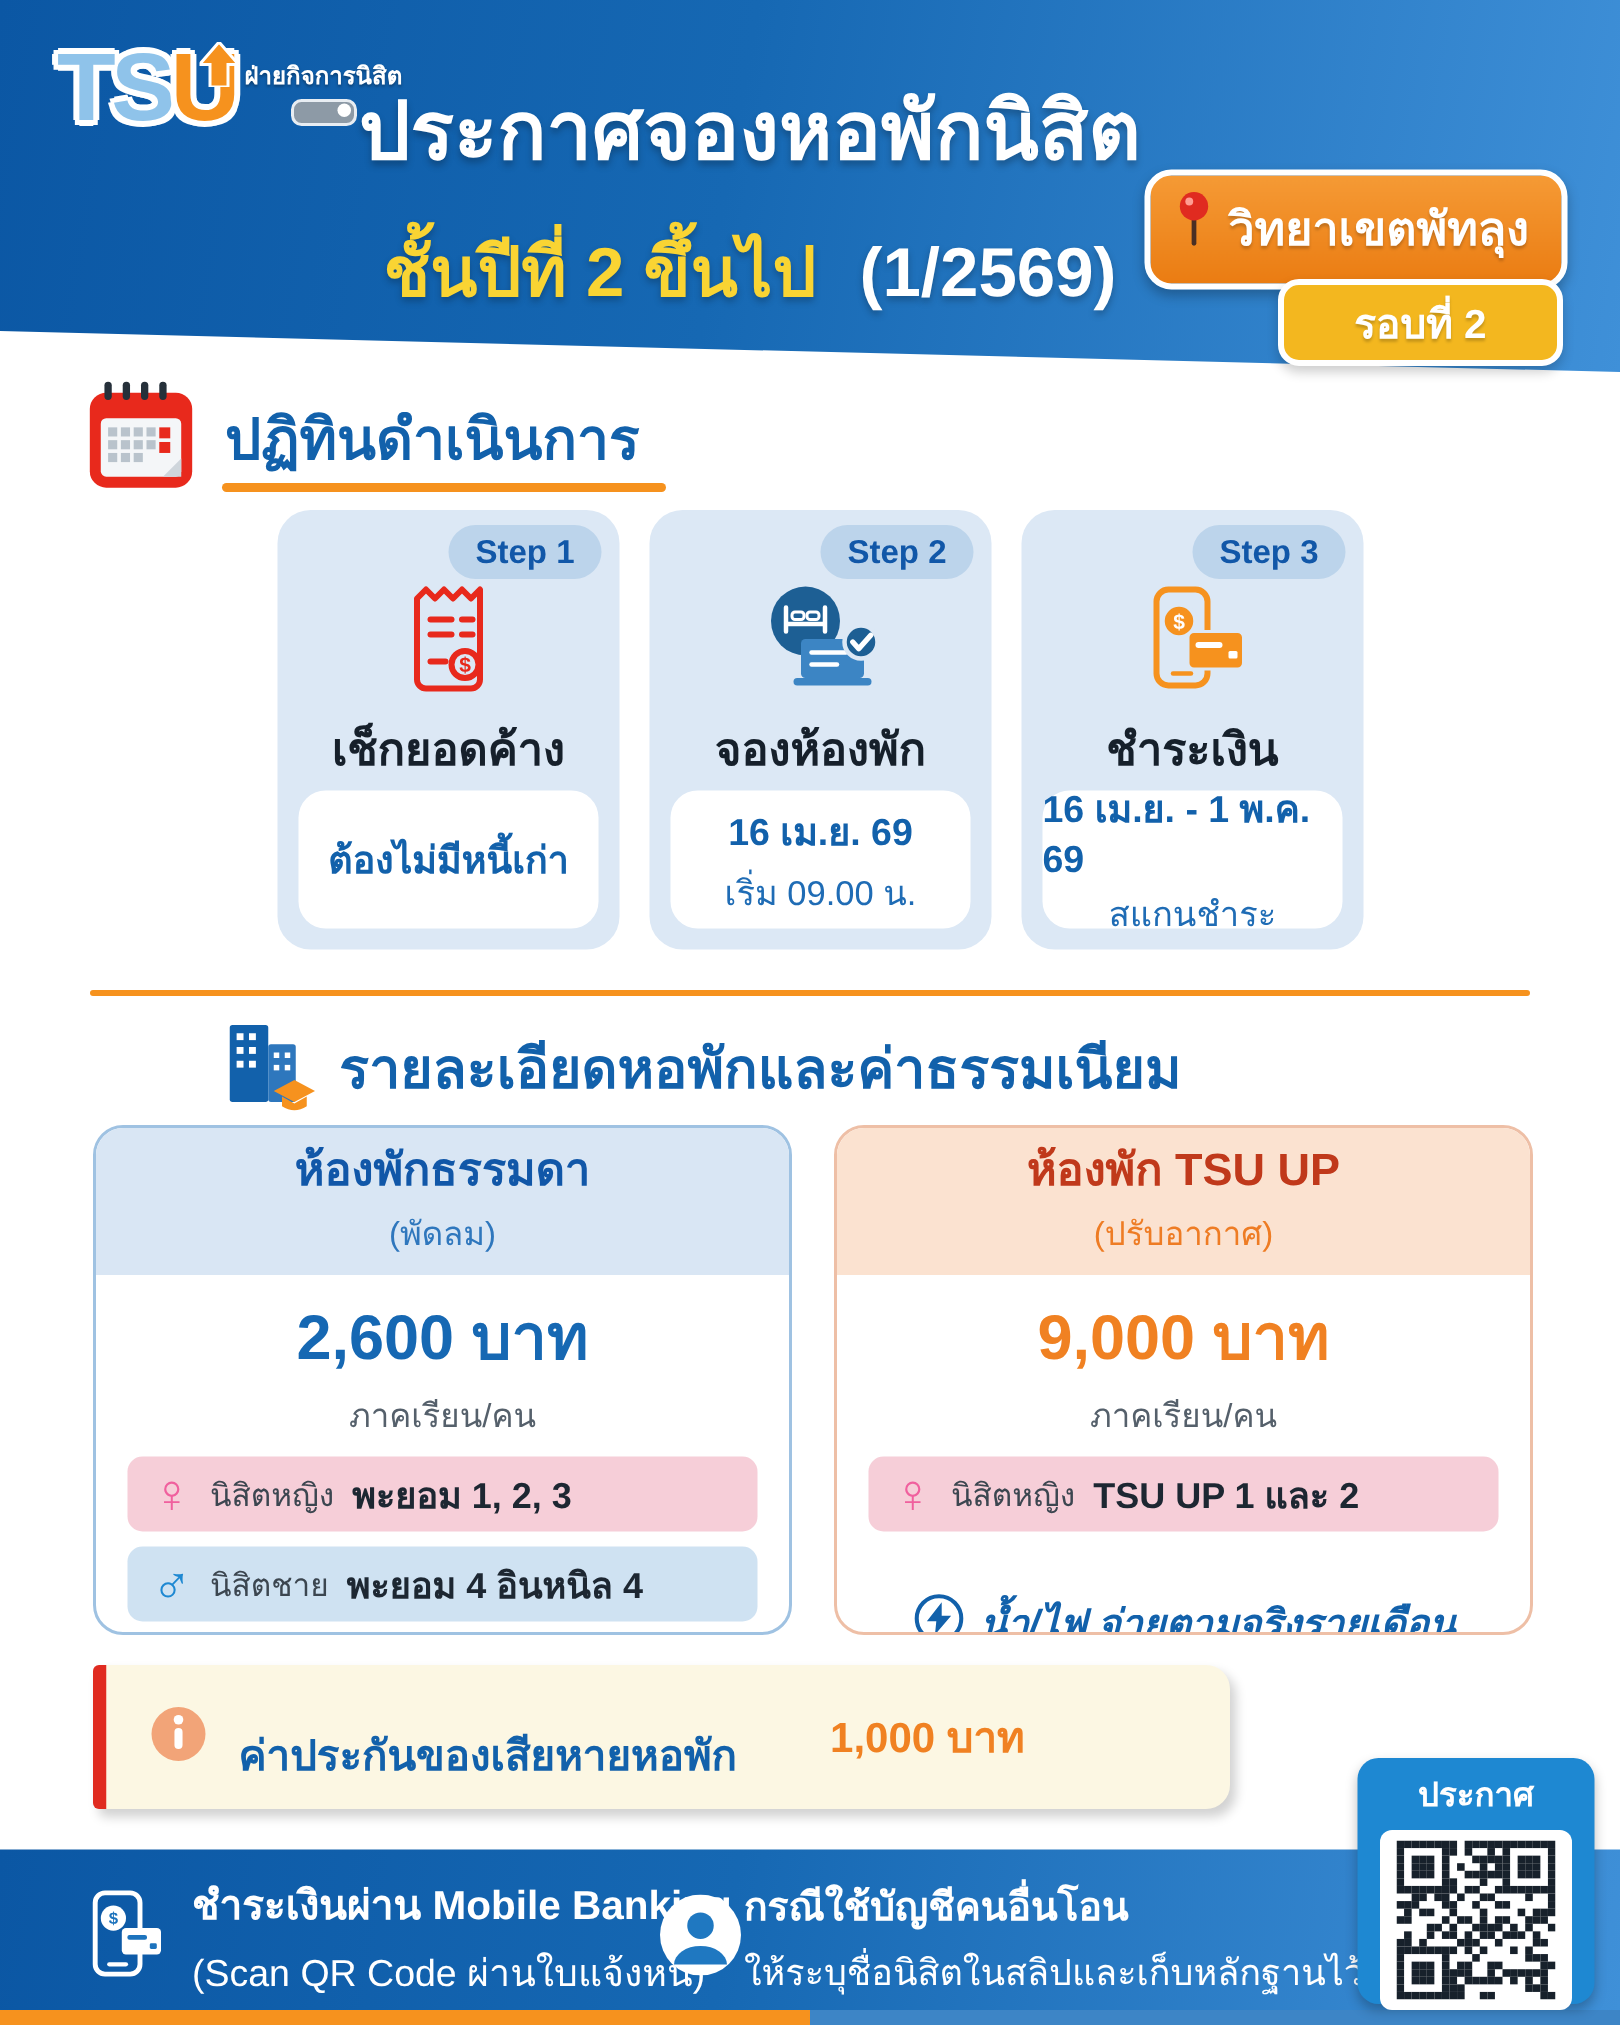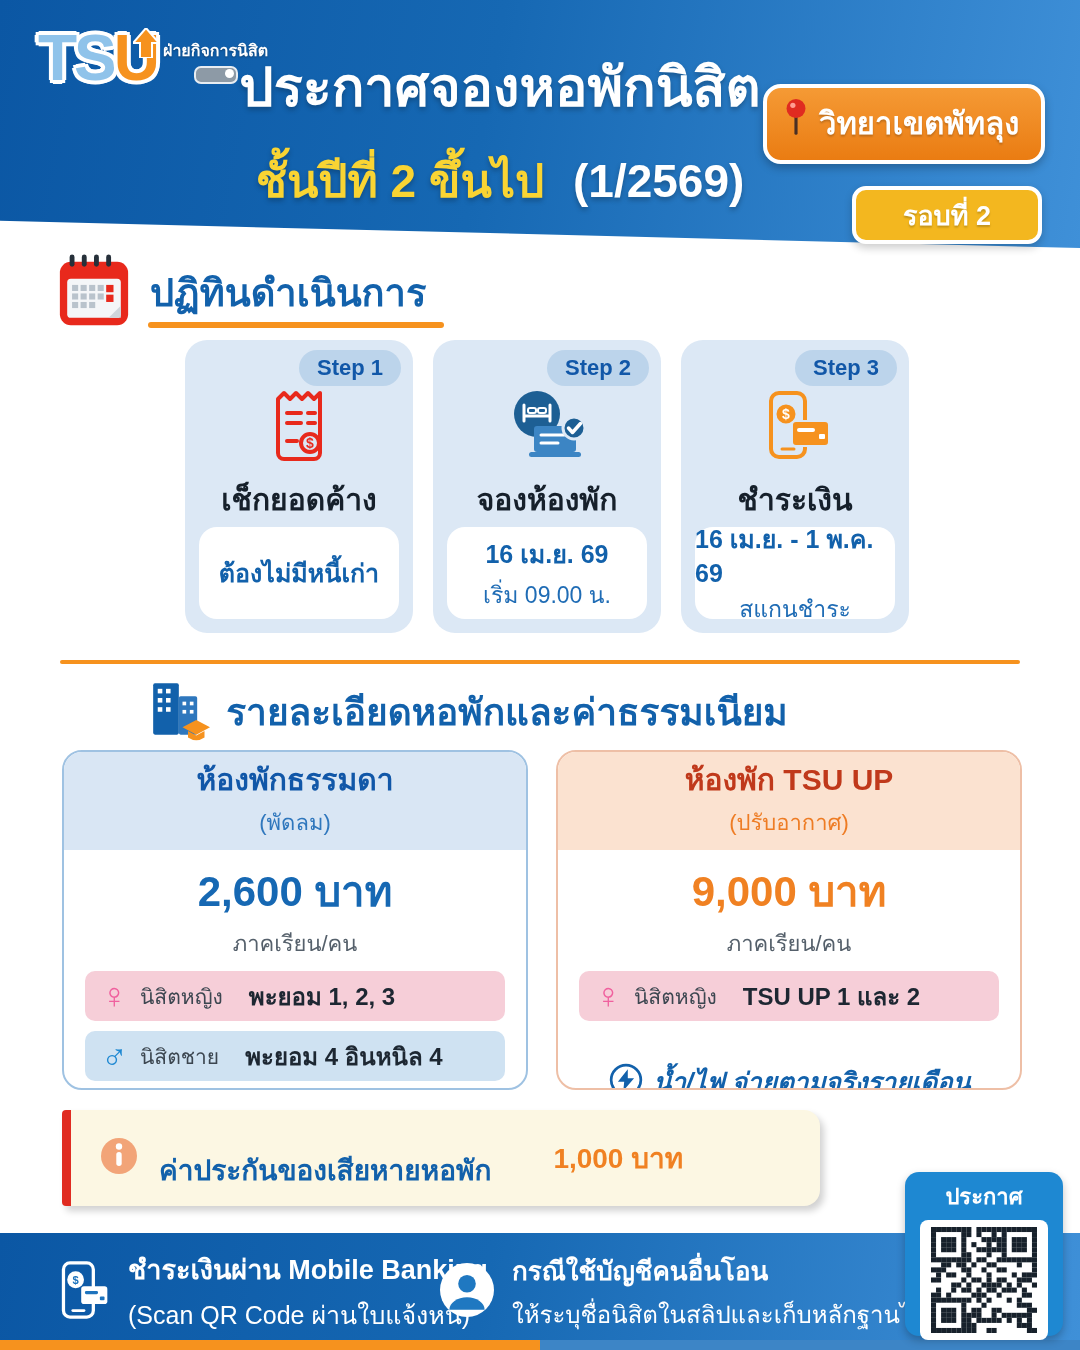--- a/index.html
+++ b/index.html
@@ -18,21 +18,21 @@
   .logo-arrow{position:absolute;top:-22px;right:-2px;}
   .logo-side{margin-left:6px;margin-bottom:6px;display:flex;flex-direction:column;align-items:center;}
   .logo-sub{font-size:16px;font-weight:bold;color:#ffffff;text-shadow:0 1px 2px rgba(0,0,0,.35);}
   .logo-toggle{margin-top:3px;width:40px;height:14px;border-radius:7px;background:#8d9aa6;position:relative;border:2px solid #e8edf2;}
   .logo-toggle::after{content:"";position:absolute;right:2px;top:1px;width:9px;height:9px;border-radius:50%;background:#ffffff;}
   .header-titles{position:absolute;left:190px;top:44px;width:620px;text-align:center;color:#ffffff;}
   .header-title{font-size:54px;font-weight:bold;text-shadow:0 3px 5px rgba(0,0,0,.25);}
   .header-subtitle{margin-top:14px;font-size:46px;font-weight:bold;text-shadow:0 3px 5px rgba(0,0,0,.25);}
   .sub-hl{color:#f9d433;}
   .sub-rest{color:#ffffff;margin-left:16px;}
-  .campus-badge{position:absolute;left:763px;top:84px;display:flex;align-items:center;gap:10px;
+  .campus-badge{position:absolute;left:763px;top:113px;display:flex;align-items:center;gap:10px;
     padding:10px 22px 12px 16px;background:linear-gradient(#f59a35,#ea7c12);
     border:4px solid #ffffff;border-radius:18px;box-shadow:0 4px 8px rgba(0,0,0,.25);}
   .campus-badge span{font-size:31px;font-weight:bold;color:#ffffff;text-shadow:0 2px 2px rgba(0,0,0,.2);}
   .round-badge{position:absolute;left:852px;top:186px;width:182px;height:50px;
     background:#f3b71f;border:4px solid #ffffff;border-radius:14px;
     display:flex;align-items:center;justify-content:center;box-shadow:0 4px 8px rgba(0,0,0,.2);}
   .round-badge span{font-size:27px;font-weight:bold;color:#ffffff;text-shadow:0 2px 2px rgba(0,0,0,.2);}
 
   
   .cal-icon{position:absolute;left:55px;top:252px;}
@@ -76,41 +76,41 @@
   .room-right .room-price{color:#f08122;}
   .room-per{font-size:22px;color:#55606b;margin-top:2px;}
   .gender-row{margin:10px auto 0;width:420px;height:50px;border-radius:10px;
     display:flex;align-items:center;padding-left:16px;box-sizing:border-box;gap:12px;}
   .gender-row.female{background:#f6ced8;}
   .gender-row.male{background:#cfe2f2;}
   .gender-symbol{font-size:36px;font-weight:bold;line-height:1;}
   .female .gender-symbol{color:#f0609e;}
   .male .gender-symbol{color:#1e88d2;}
   .gender-label{font-size:21px;color:#3c4650;}
-  .gender-value{font-size:24px;font-weight:bold;color:#1d2732;margin-left:14px;}
+  .gender-value{font-size:24px;font-weight:bold;color:#1d2732;}
   .utility{display:flex;align-items:center;justify-content:center;gap:10px;margin-top:14px;}
   .utility .txt{font-size:26px;font-weight:bold;color:#1261ab;}
   .room-right .utility{margin-top:40px;font-style:italic;}
 
   
   .deposit{position:absolute;left:62px;top:1110px;width:758px;height:96px;background:#fcf7e3;
     border-left:9px solid #e02b20;border-radius:4px 16px 16px 4px;
     box-shadow:4px 5px 7px rgba(0,0,0,.18);display:flex;align-items:center;padding-left:28px;box-sizing:border-box;gap:20px;}
   .deposit-label{font-size:28px;font-weight:bold;color:#1261ab;margin-top:24px;}
   .deposit-amount{font-size:28px;font-weight:bold;color:#f08122;margin-left:42px;}
 
   
   .footer-bg{position:absolute;left:0;top:1233px;width:1080px;height:107px;
     background:linear-gradient(100deg,#0b57a4 0%,#1668b3 45%,#3f90d8 100%);}
   .strip-left{position:absolute;left:0;top:1340px;width:540px;height:10px;background:#f6921e;}
   .strip-right{position:absolute;left:540px;top:1340px;width:540px;height:10px;background:#3d85c6;}
   .pay-group{position:absolute;left:56px;top:1248px;display:flex;align-items:center;gap:16px;color:#ffffff;}
   .pay-texts .t1{font-size:27px;font-weight:bold;}
   .pay-texts .t2{font-size:25px;margin-top:4px;}
-  .transfer-group{position:absolute;left:440px;top:1250px;display:flex;align-items:center;gap:18px;color:#ffffff;}
+  .transfer-group{position:absolute;left:440px;top:1250px;display:flex;align-items:center;gap:2px;color:#ffffff;}
   .transfer-texts .t1{font-size:26px;font-weight:bold;}
   .transfer-texts .t2{font-size:24px;margin-top:4px;}
 
   
   .qr-box{position:absolute;left:905px;top:1172px;width:158px;height:164px;background:#1e88d2;
     border-radius:14px;box-shadow:0 4px 8px rgba(0,0,0,.25);text-align:center;}
   .qr-label{font-size:22px;font-weight:bold;color:#ffffff;margin-top:7px;}
   .qr-white{margin:6px auto 0;width:128px;height:120px;background:#ffffff;border-radius:8px;
     display:flex;align-items:center;justify-content:center;}
 </style>

